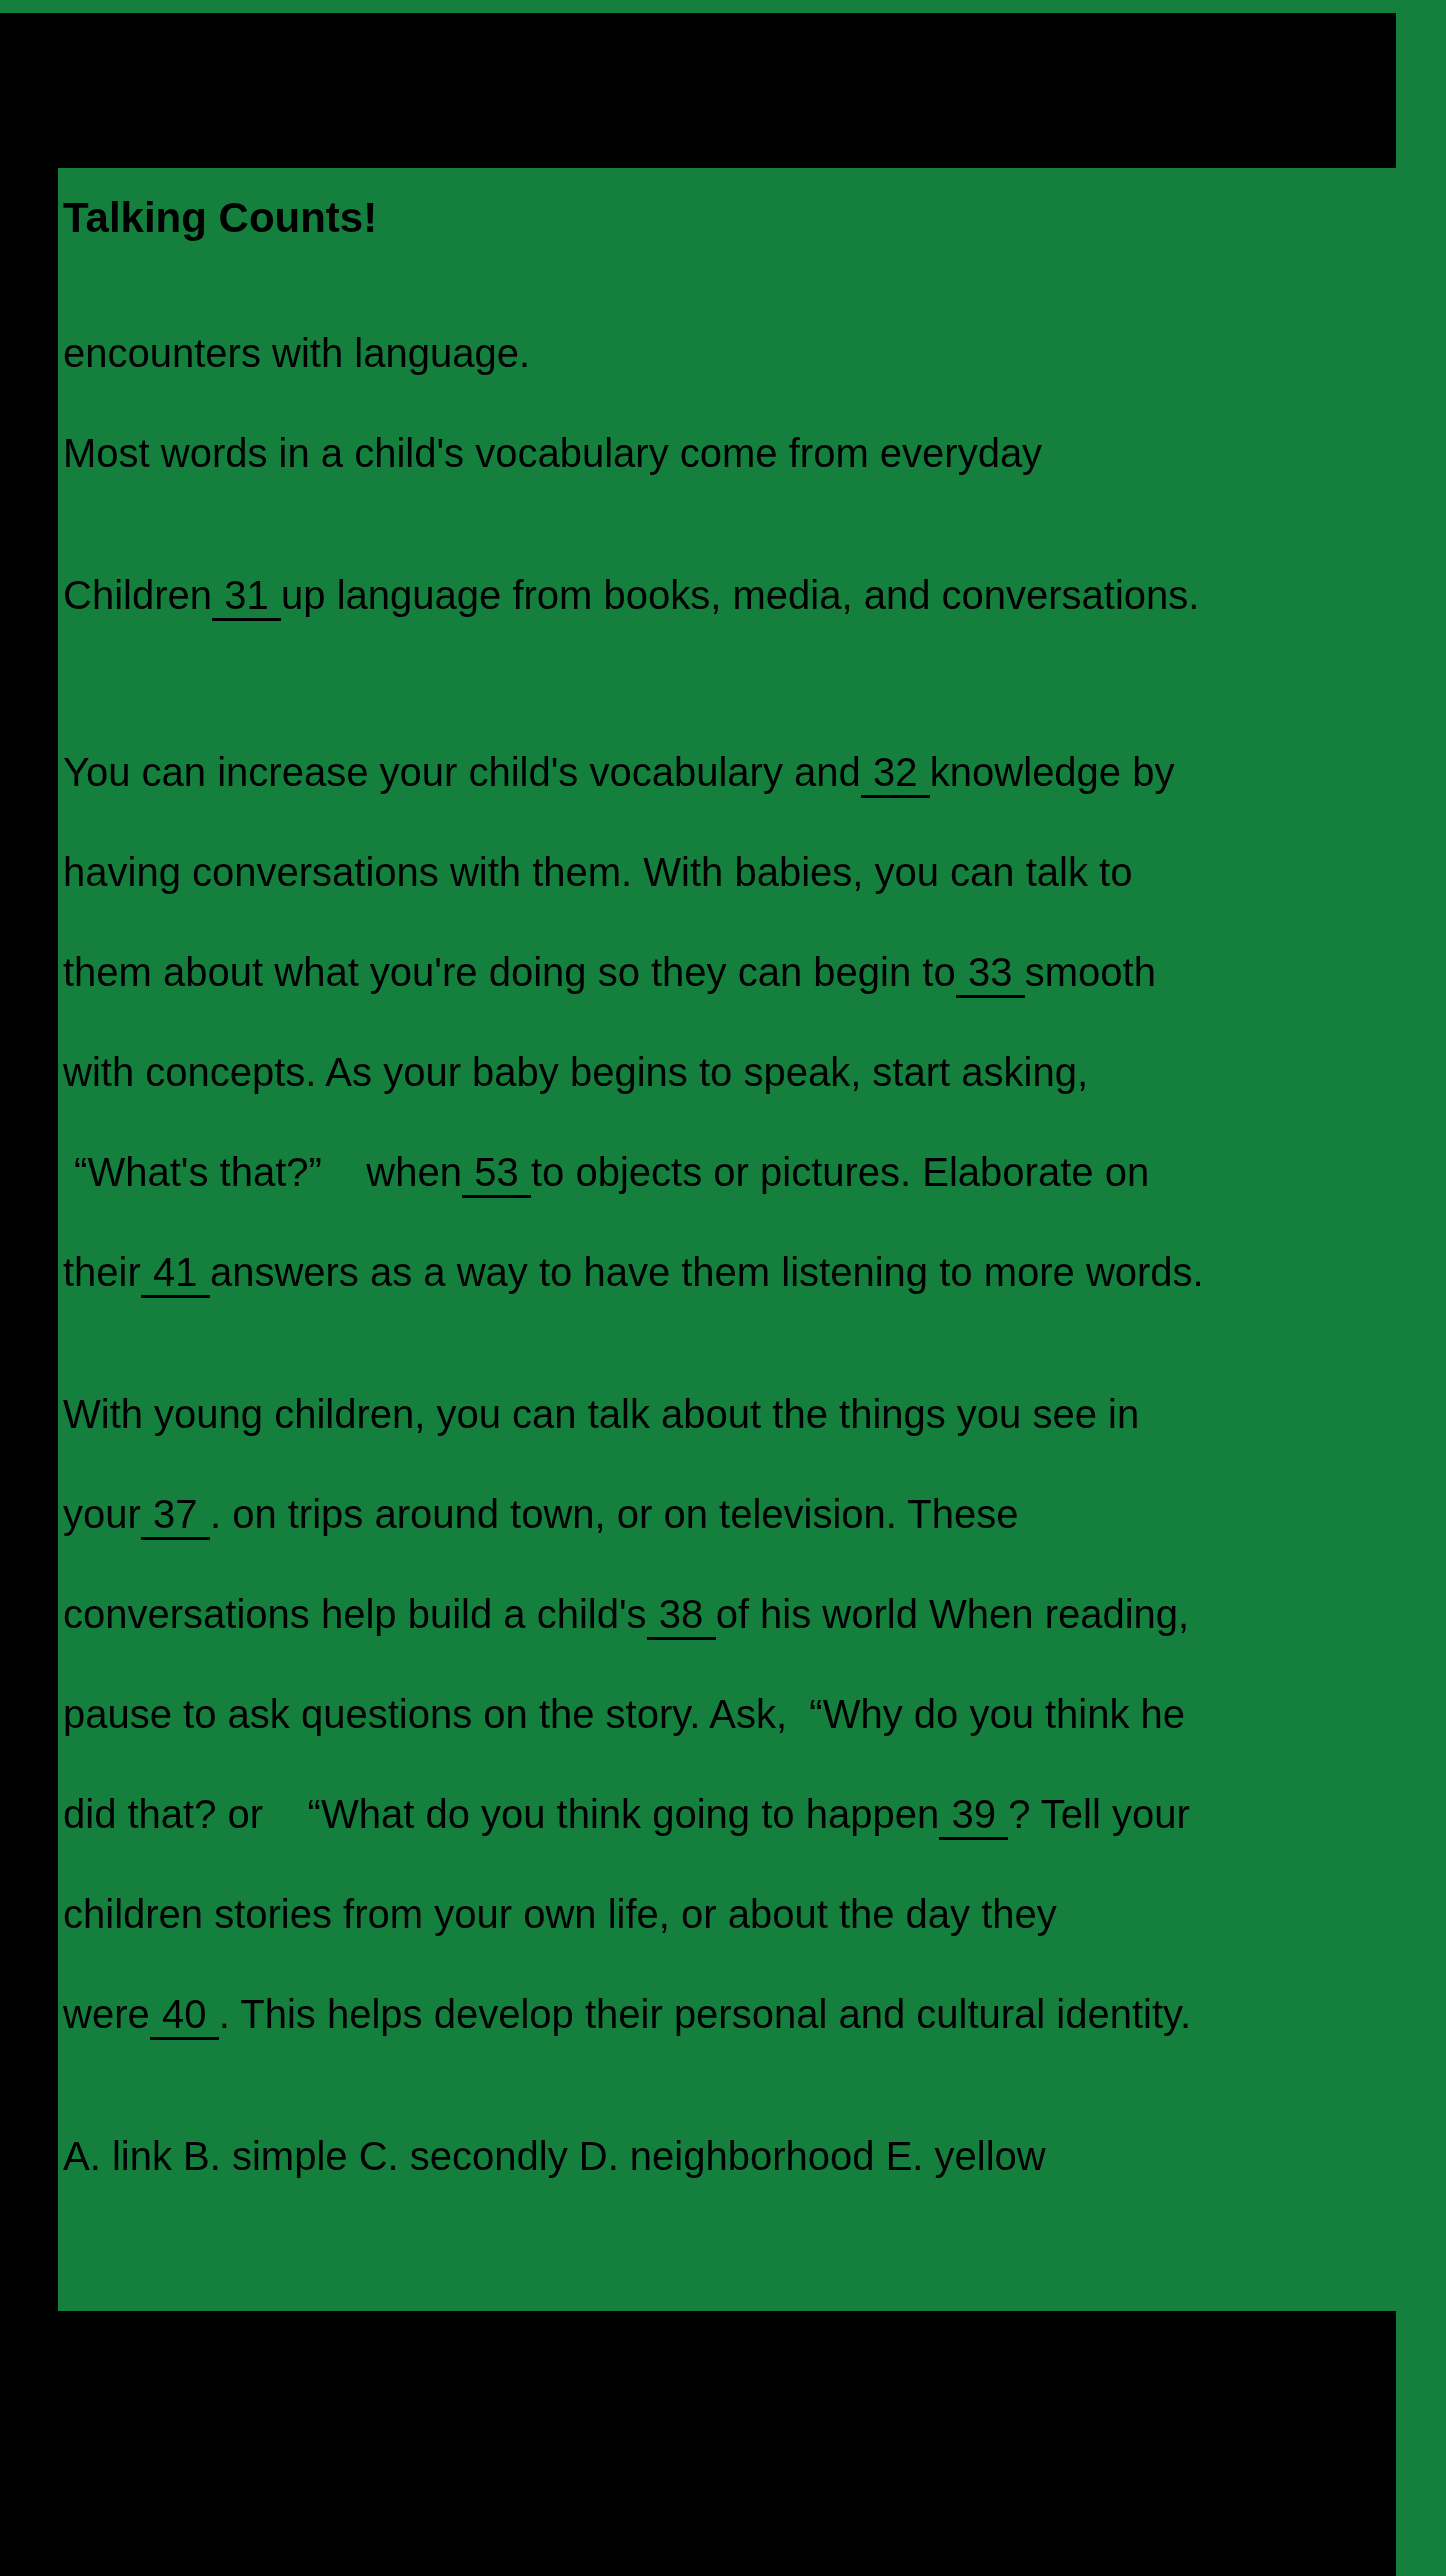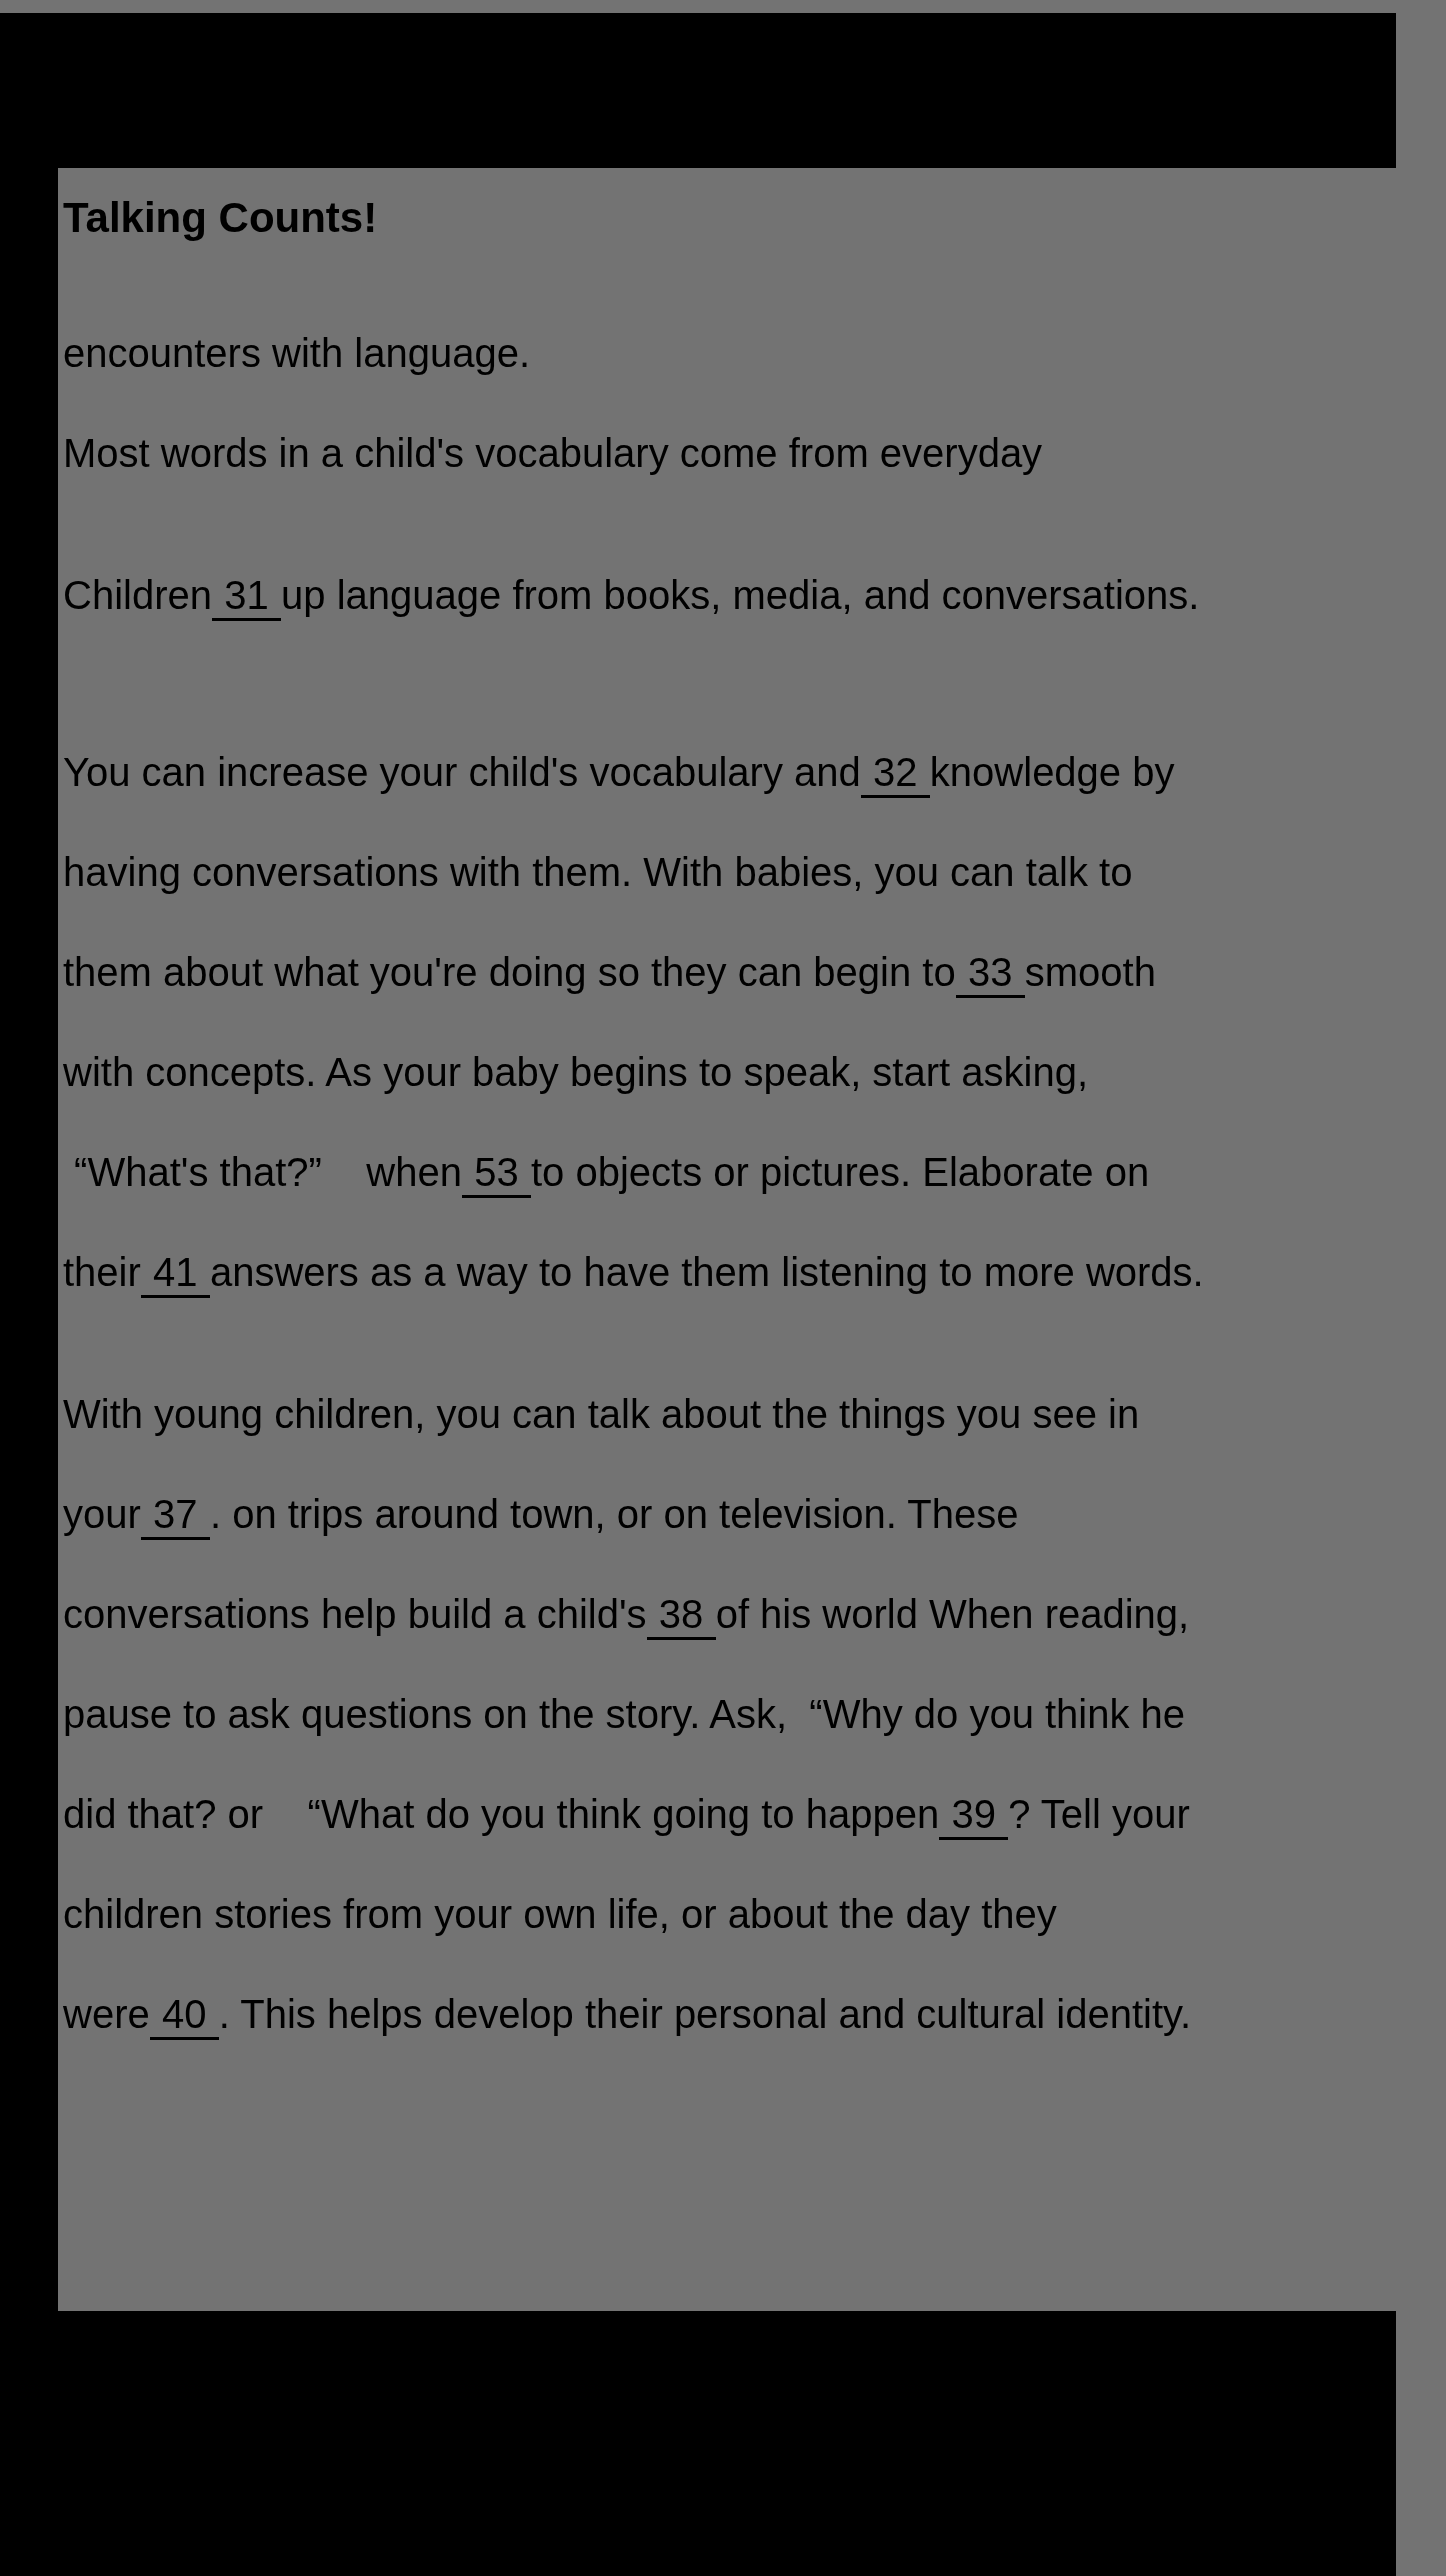--- a/index.html
+++ b/index.html
@@ -1,20 +1,20 @@
 <!DOCTYPE html>
 <html style="font-size:12.3px"><head>
 <meta charset="utf-8">
 <style>
   html, body { margin: 0; padding: 0; background: #ffffff; }
   .page {
     position: relative;
     width: 1447px;
     height: 2576px;
-    background: #737373;
+    background: #15803d;
     overflow: hidden;
     font-family: "Liberation Sans", "DejaVu Sans", sans-serif;
     color: #000000;
   }
   .band-top {
     position: absolute; left: 0; top: 13px;
     width: 1396px; height: 155px;
     background: #000000; z-index: 5;
   }
   .col-left {
@@ -87,16 +87,19 @@
     <div class="para">
       <div class="line">With young children, you can talk about the things you see in</div>
       <div class="line"><span>your</span><span class="blank">37</span><span>. on trips around town, or on television. These</span></div>
       <div class="line"><span>conversations help build a child's</span><span class="blank">38</span><span>of his world When reading,</span></div>
       <div class="line">pause to ask questions on the story. Ask,  “Why do you think he</div>
       <div class="line"><span>did that? or    “What do you think going to happen</span><span class="blank">39</span><span>? Tell your</span></div>
       <div class="line">children stories from your own life, or about the day they</div>
       <div class="line"><span>were</span><span class="blank">40</span><span>. This helps develop their personal and cultural identity.</span></div>
     </div>
 
+    <div class="para">
+      <div class="line">A. link B. simple C. secondly D. neighborhood E. yellow</div>
+    </div>
 
   </div>
 </div>
 
 
 </body></html>

